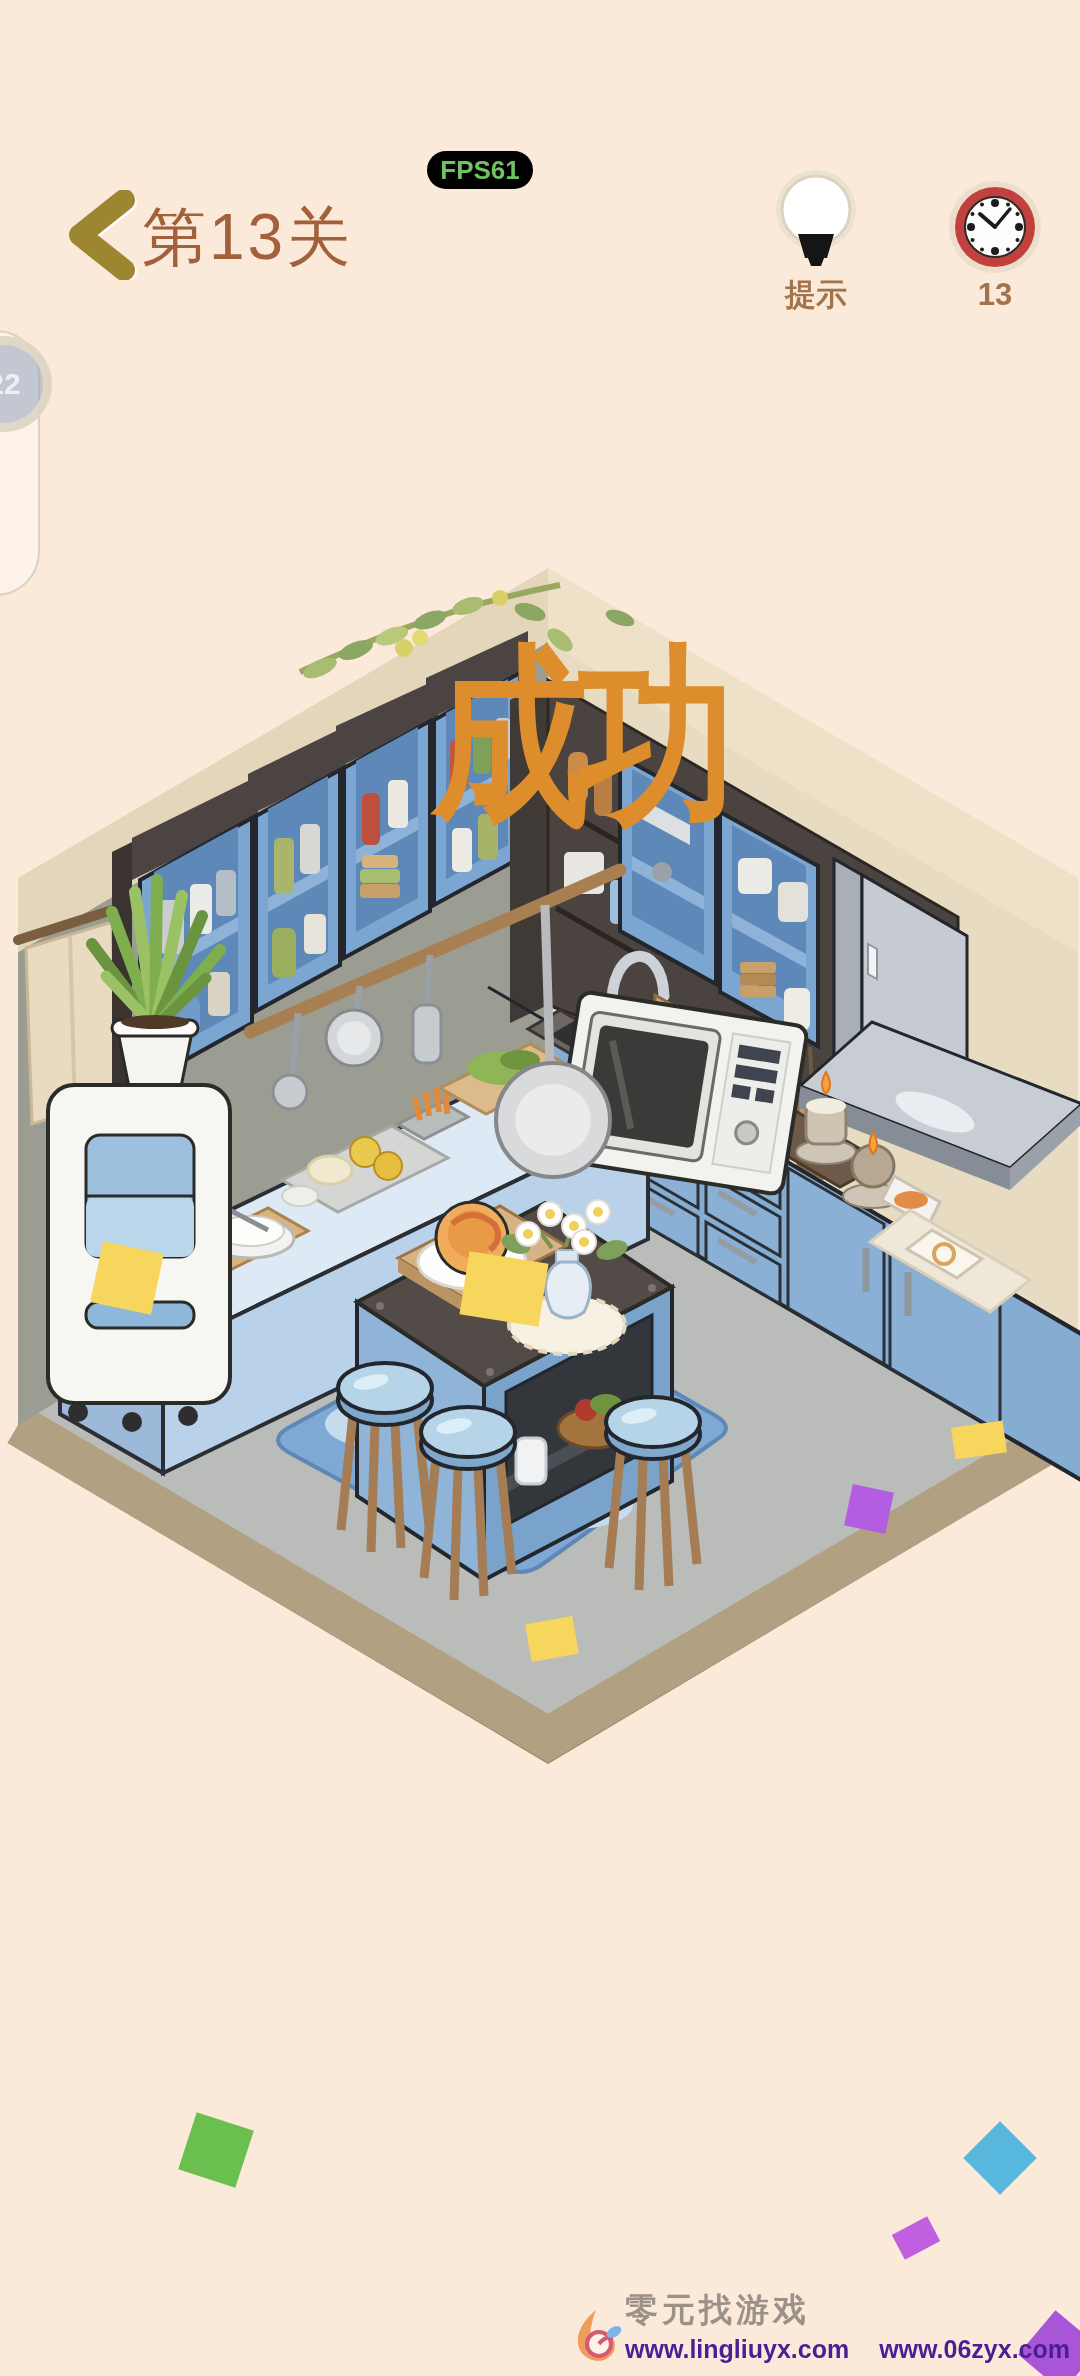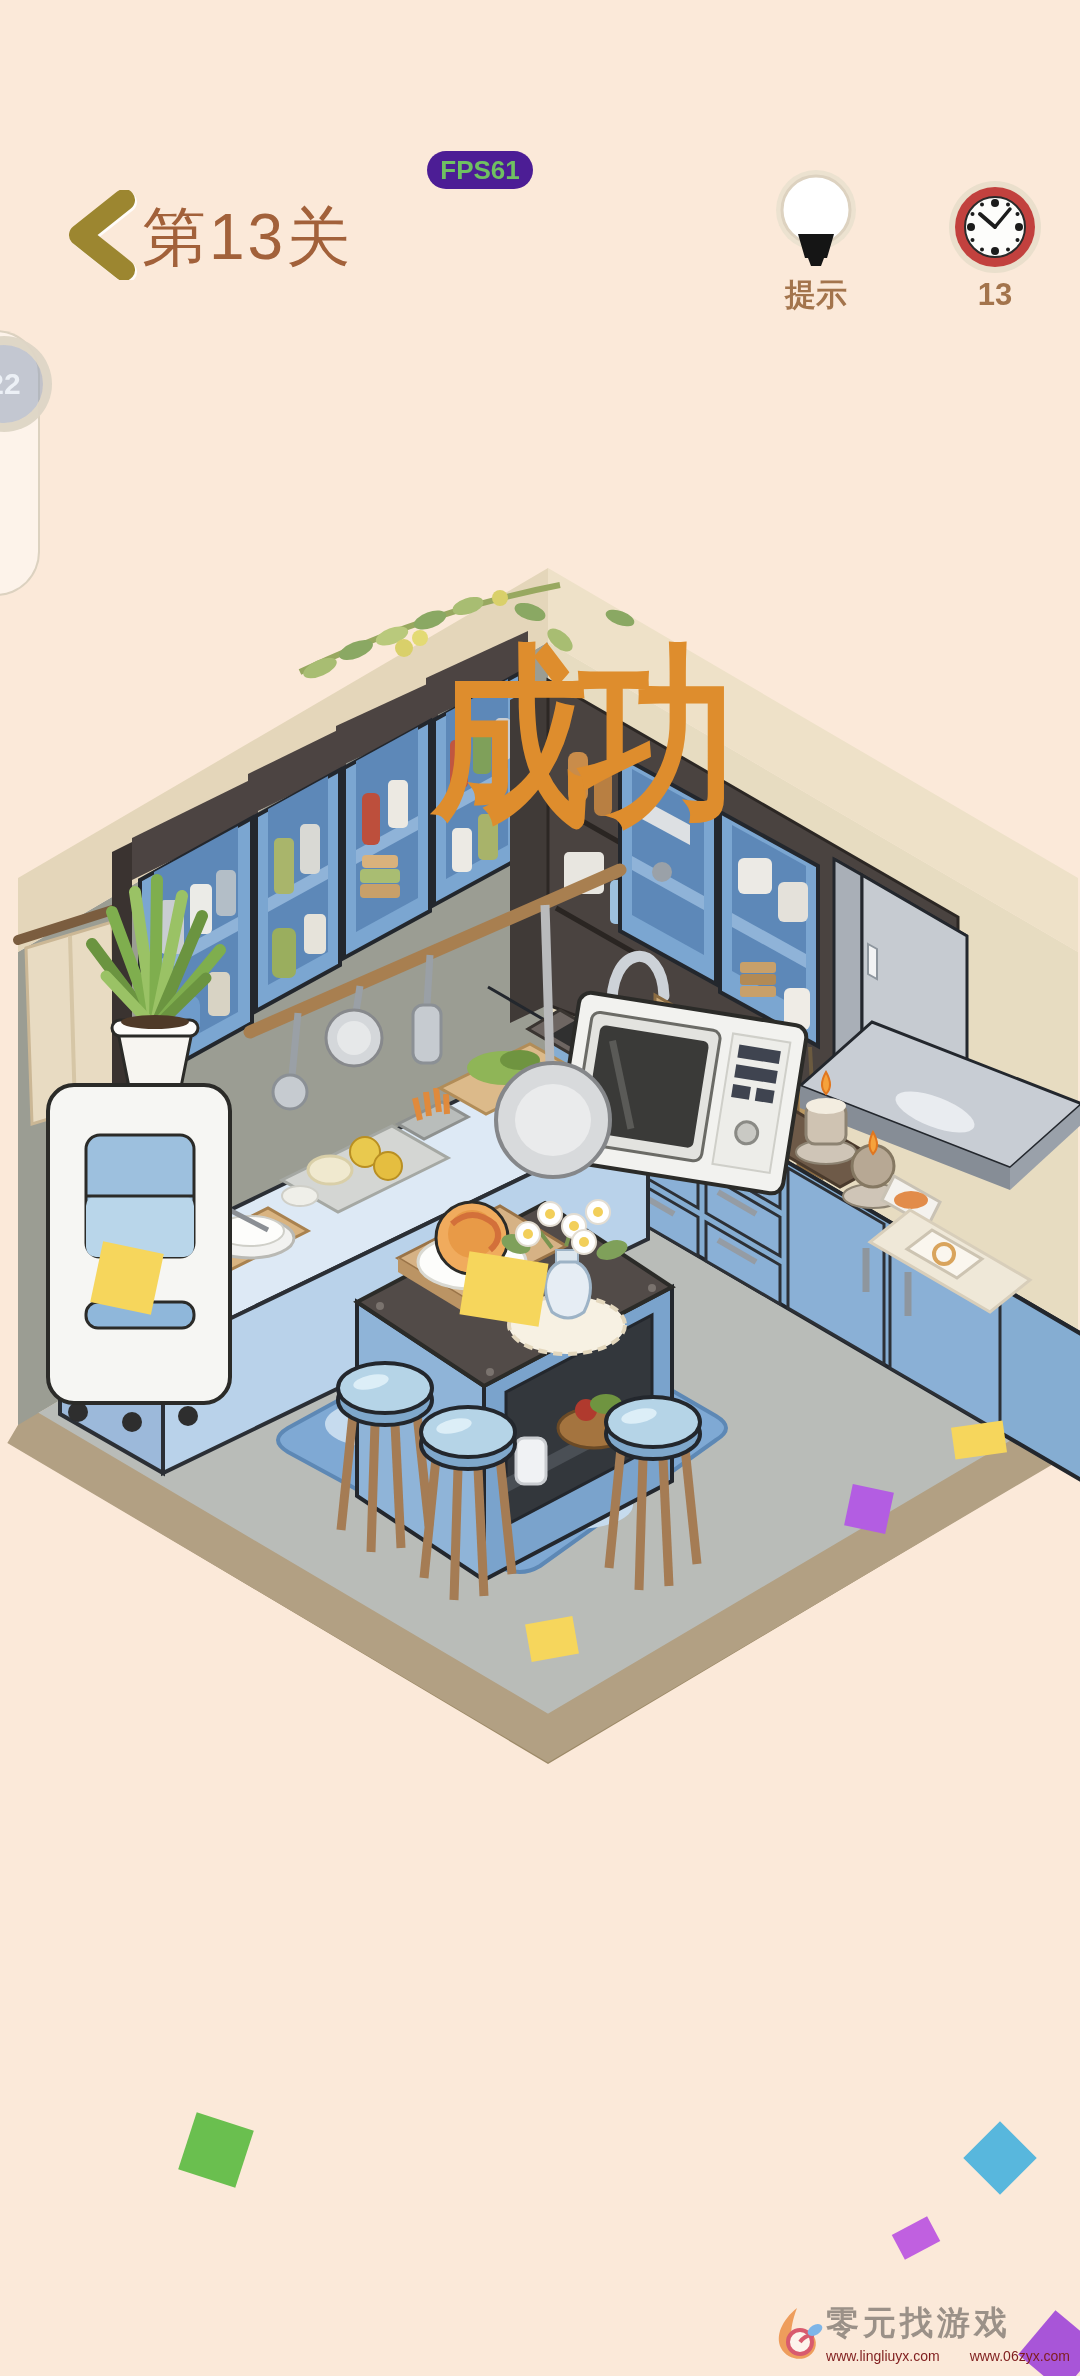--- a/index.html
+++ b/index.html
@@ -2,41 +2,41 @@
 <html><head>
 <meta charset="utf-8">
 <style>
   html,body{margin:0;padding:0;background:#fbe9d9;}
   .stage{position:relative;width:1080px;height:2376px;background:#fbe9d9;overflow:hidden;
          font-family:"Liberation Sans",sans-serif;}
   .abs{position:absolute;}
   
   .back-btn{left:64px;top:190px;width:76px;height:90px;cursor:pointer;}
   .level-title{left:142px;top:194px;font-size:64px;font-weight:400;color:#a2613a;letter-spacing:3px;}
-  .fps-pill{left:427px;top:151px;width:106px;height:38px;border-radius:19px;background:#4c1d95;
+  .fps-pill{left:427px;top:151px;width:106px;height:38px;border-radius:19px;background:#000000;
             color:#6fc161;font-size:26px;font-weight:700;text-align:center;line-height:38px;}
   .hint-btn{left:770px;top:168px;width:92px;height:140px;text-align:center;cursor:pointer;}
   .hud-label{font-size:31px;font-weight:800;color:#a3744c;margin-top:2px;}
   .timer{left:947px;top:179px;width:96px;height:134px;text-align:center;}
   
   .side-panel{left:-54px;top:330px;width:90px;height:262px;border-radius:44px;
               background:rgba(255,255,255,0.45);border:2px solid rgba(214,203,185,0.85);}
   .side-circle{left:-44px;top:336px;width:78px;height:78px;border-radius:50%;
                background:rgba(148,163,188,0.55);border:9px solid rgba(226,216,198,0.9);
                color:rgba(238,242,248,0.95);font-size:30px;font-weight:800;
                display:flex;align-items:center;justify-content:center;}
   
   .success-text{left:408px;top:640px;width:340px;text-align:center;font-size:158px;font-weight:800;
                 color:#de8d2d;letter-spacing:-12px;line-height:1;transform:scaleY(1.22);
                 transform-origin:top center;}
   
-  .watermark{right:10px;bottom:12px;display:flex;align-items:center;gap:2px;}
+  .watermark{right:10px;bottom:12px;display:flex;align-items:flex-end;gap:2px;}
   .wm-col{display:flex;flex-direction:column;align-items:flex-start;}
   .wm-brand{font-size:33px;font-weight:800;color:#9b9188;letter-spacing:4px;}
-  .wm-urls{display:flex;gap:30px;font-size:14px;font-weight:400;color:#7f1d1d;margin-top:2px;}
+  .wm-urls{display:flex;gap:30px;font-size:25px;font-weight:700;color:#4c1d95;margin-top:2px;}
   svg{display:block;}
 </style>
 </head>
 <body>
 
 <div class="stage">
 
   <svg class="abs" style="left:0;top:0;" width="1080" height="2376" viewBox="0 0 1080 2376">
 
     <g>

